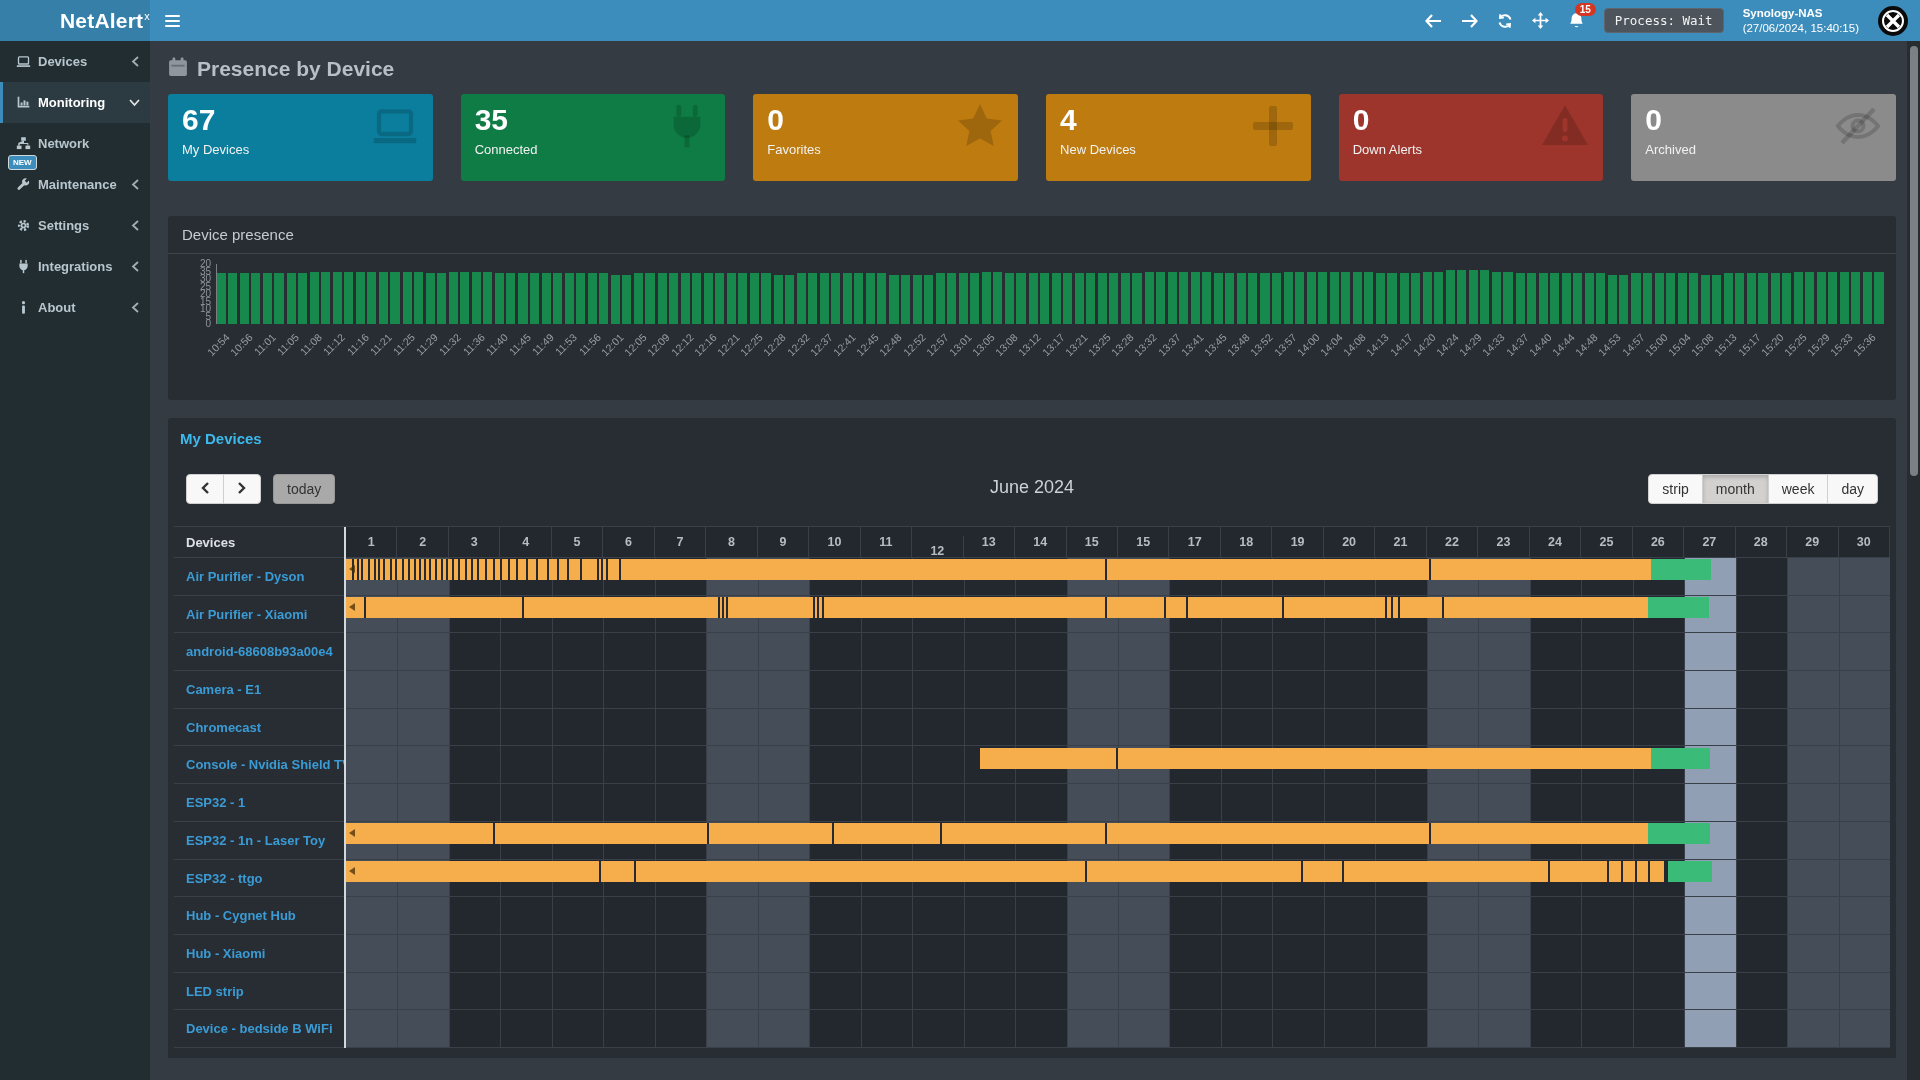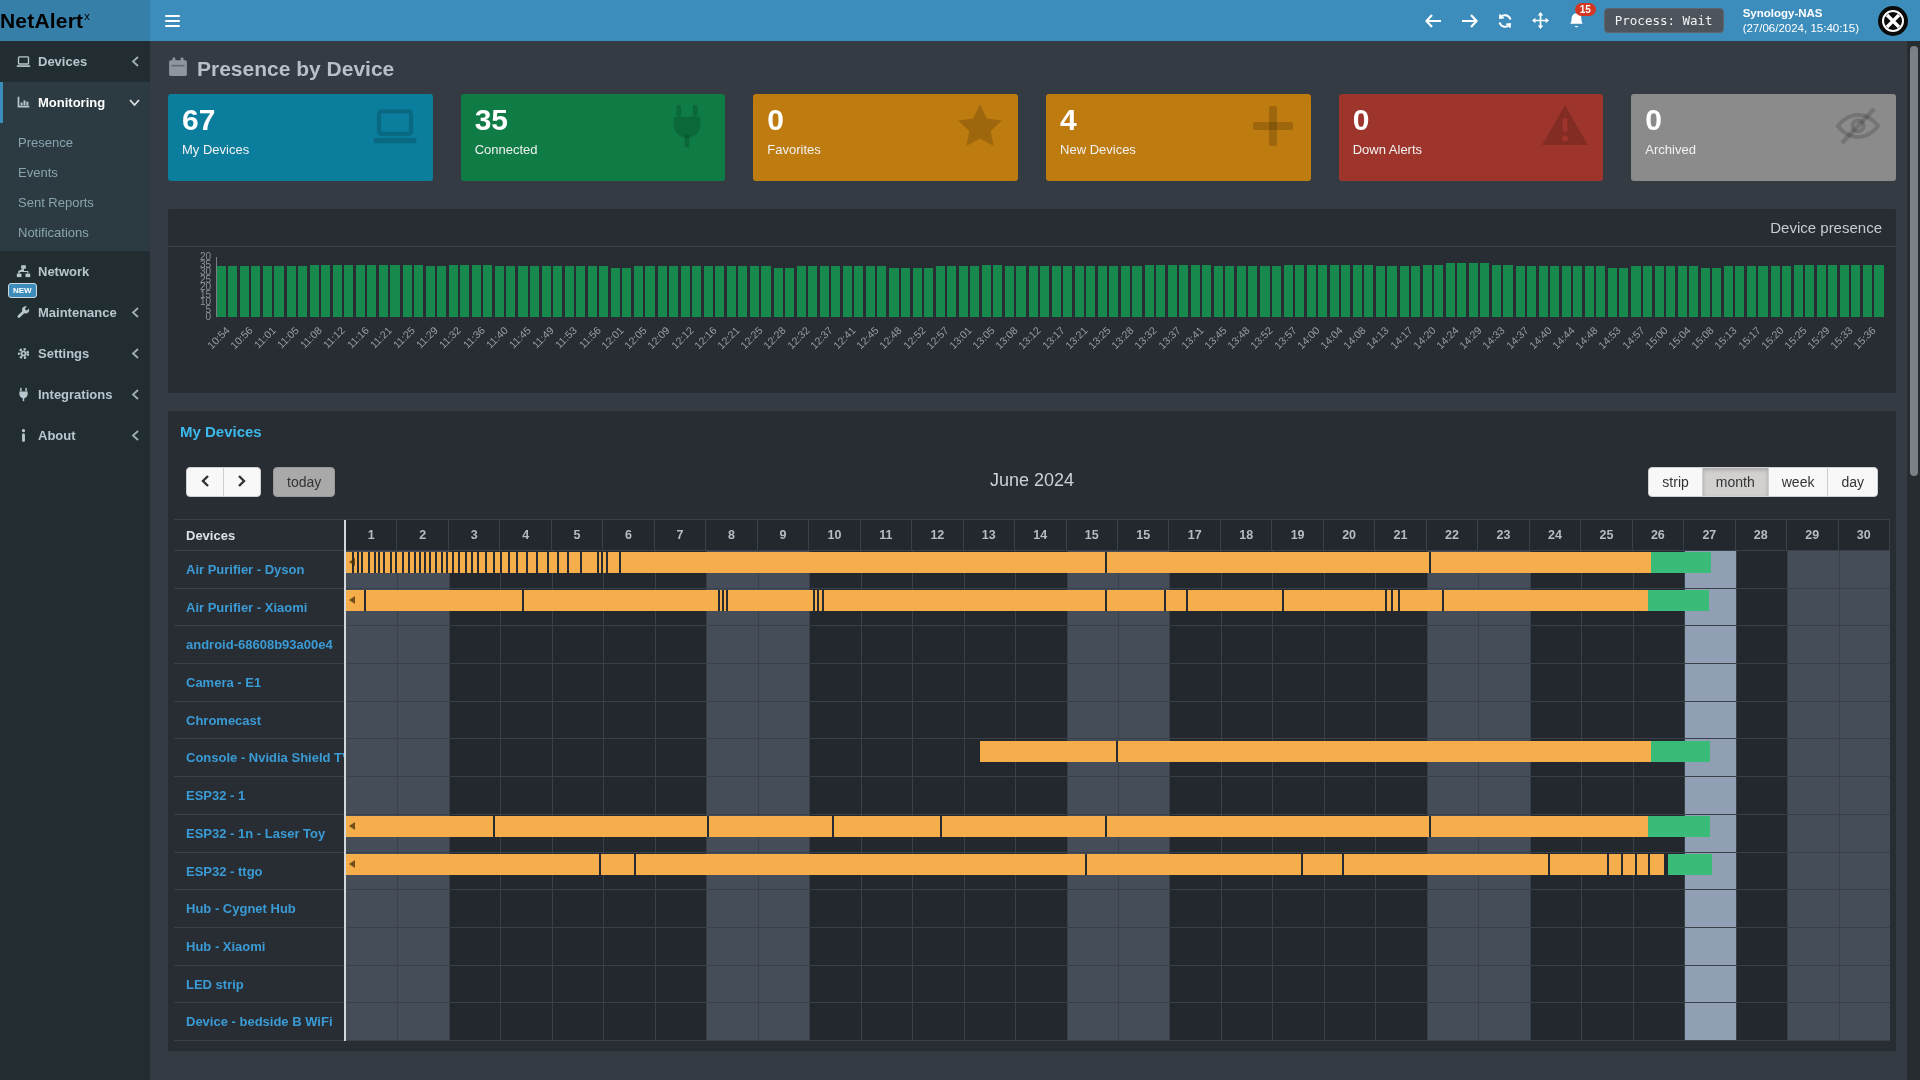--- a/index.html
+++ b/index.html
@@ -1,22 +1,22 @@
 <!DOCTYPE html>
 <html><head>
 <meta charset="utf-8">
 <style>
   * { box-sizing: border-box; margin: 0; padding: 0; }
   html,body { width:1920px; height:1080px; overflow:hidden; background:#353b43;
               font-family:"Liberation Sans", sans-serif; }
 
   
   .header { position:fixed; top:0; left:0; right:0; height:41px; z-index:50; display:flex; }
-  .logo { width:150px; height:41px; background:#367fa9; color:#000000; display:flex;
-          align-items:center; justify-content:flex-start; font-size:21px; letter-spacing:.2px; }
+  .logo { width:150px; height:41px; background:#367fa9; color:#ffffff; display:flex;
+          align-items:center; justify-content:flex-end; font-size:21px; letter-spacing:.2px; }
   .logo b { font-weight:700; }
   .logo sup { font-size:11px; margin-left:1px; }
   .navbar { flex:1; background:#3c8dbc; display:flex; align-items:center; color:#fff; }
   .nav-icon { display:flex; align-items:center; justify-content:center; cursor:pointer; }
   .hamburger { width:44px; height:41px; }
   .hamburger div { width:15px; }
   .hamburger div span { display:block; height:2px; background:#fff; margin:3px 0; border-radius:1px;}
   .nav-right { margin-left:auto; display:flex; align-items:center; gap:19px; padding-right:12px; }
   .nav-right svg { display:block; }
   .bell-wrap { position:relative; }
@@ -50,21 +50,21 @@
 
   
   .cards { display:flex; gap:28px; margin-top:7px; }
   .card { flex:1; height:87px; border-radius:3px; padding:9px 14px; position:relative; color:#fff;
           cursor:pointer; overflow:hidden; }
   .card .num { font-size:30px; font-weight:700; line-height:1.1; }
   .card .lbl { font-size:13px; margin-top:6px; color:#f2f2f2; }
   .card .big-icon { position:absolute; right:14px; top:8px; color:rgba(0,0,0,.16); }
 
   
-  .panel { margin-top:28px; background:#282d33; border-radius:3px;text-align:right; }
+  .panel { margin-top:35px; background:#282d33; border-radius:3px; }
   .panel-header { padding:10px 14px; font-size:15px; color:#c6cbd0; border-bottom:1px solid #3d444b; }
 
   
   .chart-body { padding:6px 10px 4px 48px; }
   .legend { display:flex; align-items:center; justify-content:center; gap:7px; height:22px;
             font-size:12px; color:#a2a8ae; }
   .legend .swatch { width:38px; height:12px; }
   .plot-wrap { position:relative; margin-top:4px; }
   .plot { height:60px; border-left:1px solid #7a7f85; display:flex; align-items:flex-end; }
   .bar-group { flex:1; display:flex; align-items:flex-end; gap:2px; padding-right:3px; height:100%; }
@@ -208,26 +208,20 @@
           <rect x="9" y="6.5" width="2.4" height="6"></rect>
           <rect x="12.5" y="8" width="2.4" height="4.5"></rect>
         </svg>
       </span>
       <span>Monitoring</span>
       <span class="chev">
         <svg width="11" height="9" viewBox="0 0 11 9">
           <path d="M1 2l4.5 5L10 2" stroke="currentColor" stroke-width="1.8" fill="none"></path>
         </svg>
       </span>
-    </div>
-    <div class="submenu">
-      <div class="sub-item">Presence</div>
-      <div class="sub-item">Events</div>
-      <div class="sub-item">Sent Reports</div>
-      <div class="sub-item">Notifications</div>
     </div>
     <div class="side-item">
       <span class="s-icon">
         <svg width="15" height="15" viewBox="0 0 18 18" fill="currentColor">
           <rect x="6.2" y="1.5" width="5.6" height="4.2"></rect>
           <rect x="1" y="11.5" width="5.6" height="4.2"></rect>
           <rect x="11.4" y="11.5" width="5.6" height="4.2"></rect>
           <path d="M8.4 5.7h1.2v2.8H4v3H2.8v-3h-.1 0zM8.4 8.5h1.2v0zM3.2 8.5h11.6v1.2H3.2z"></path>
           <path d="M13.6 9.5h1.2v2H13.6zM3.2 9.5h1.2v2H3.2zM8.4 5.7h1.2v4H8.4z"></path>
         </svg>
@@ -799,21 +793,21 @@
             <div class="day-num" style="left: 3.33333%; width: 3.33333%;">2</div>
             <div class="day-num" style="left: 6.66667%; width: 3.33333%;">3</div>
             <div class="day-num" style="left: 10%; width: 3.33333%;">4</div>
             <div class="day-num" style="left: 13.3333%; width: 3.33333%;">5</div>
             <div class="day-num" style="left: 16.6667%; width: 3.33333%;">6</div>
             <div class="day-num" style="left: 20%; width: 3.33333%;">7</div>
             <div class="day-num" style="left: 23.3333%; width: 3.33333%;">8</div>
             <div class="day-num" style="left: 26.6667%; width: 3.33333%;">9</div>
             <div class="day-num" style="left: 30%; width: 3.33333%;">10</div>
             <div class="day-num" style="left: 33.3333%; width: 3.33333%;">11</div>
-            <div class="day-num" style="left: 36.6667%; width: 3.33333%;">12</div>
+            <div class="day-num" style="left: 36.6667%; width: 3.33333%; margin-top: 9px;">12</div>
             <div class="day-num" style="left: 40%; width: 3.33333%;">13</div>
             <div class="day-num" style="left: 43.3333%; width: 3.33333%;">14</div>
             <div class="day-num" style="left: 46.6667%; width: 3.33333%;">15</div>
             <div class="day-num" style="left: 50%; width: 3.33333%;">15</div>
             <div class="day-num" style="left: 53.3333%; width: 3.33333%;">17</div>
             <div class="day-num" style="left: 56.6667%; width: 3.33333%;">18</div>
             <div class="day-num" style="left: 60%; width: 3.33333%;">19</div>
             <div class="day-num" style="left: 63.3333%; width: 3.33333%;">20</div>
             <div class="day-num" style="left: 66.6667%; width: 3.33333%;">21</div>
             <div class="day-num" style="left: 70%; width: 3.33333%;">22</div>

